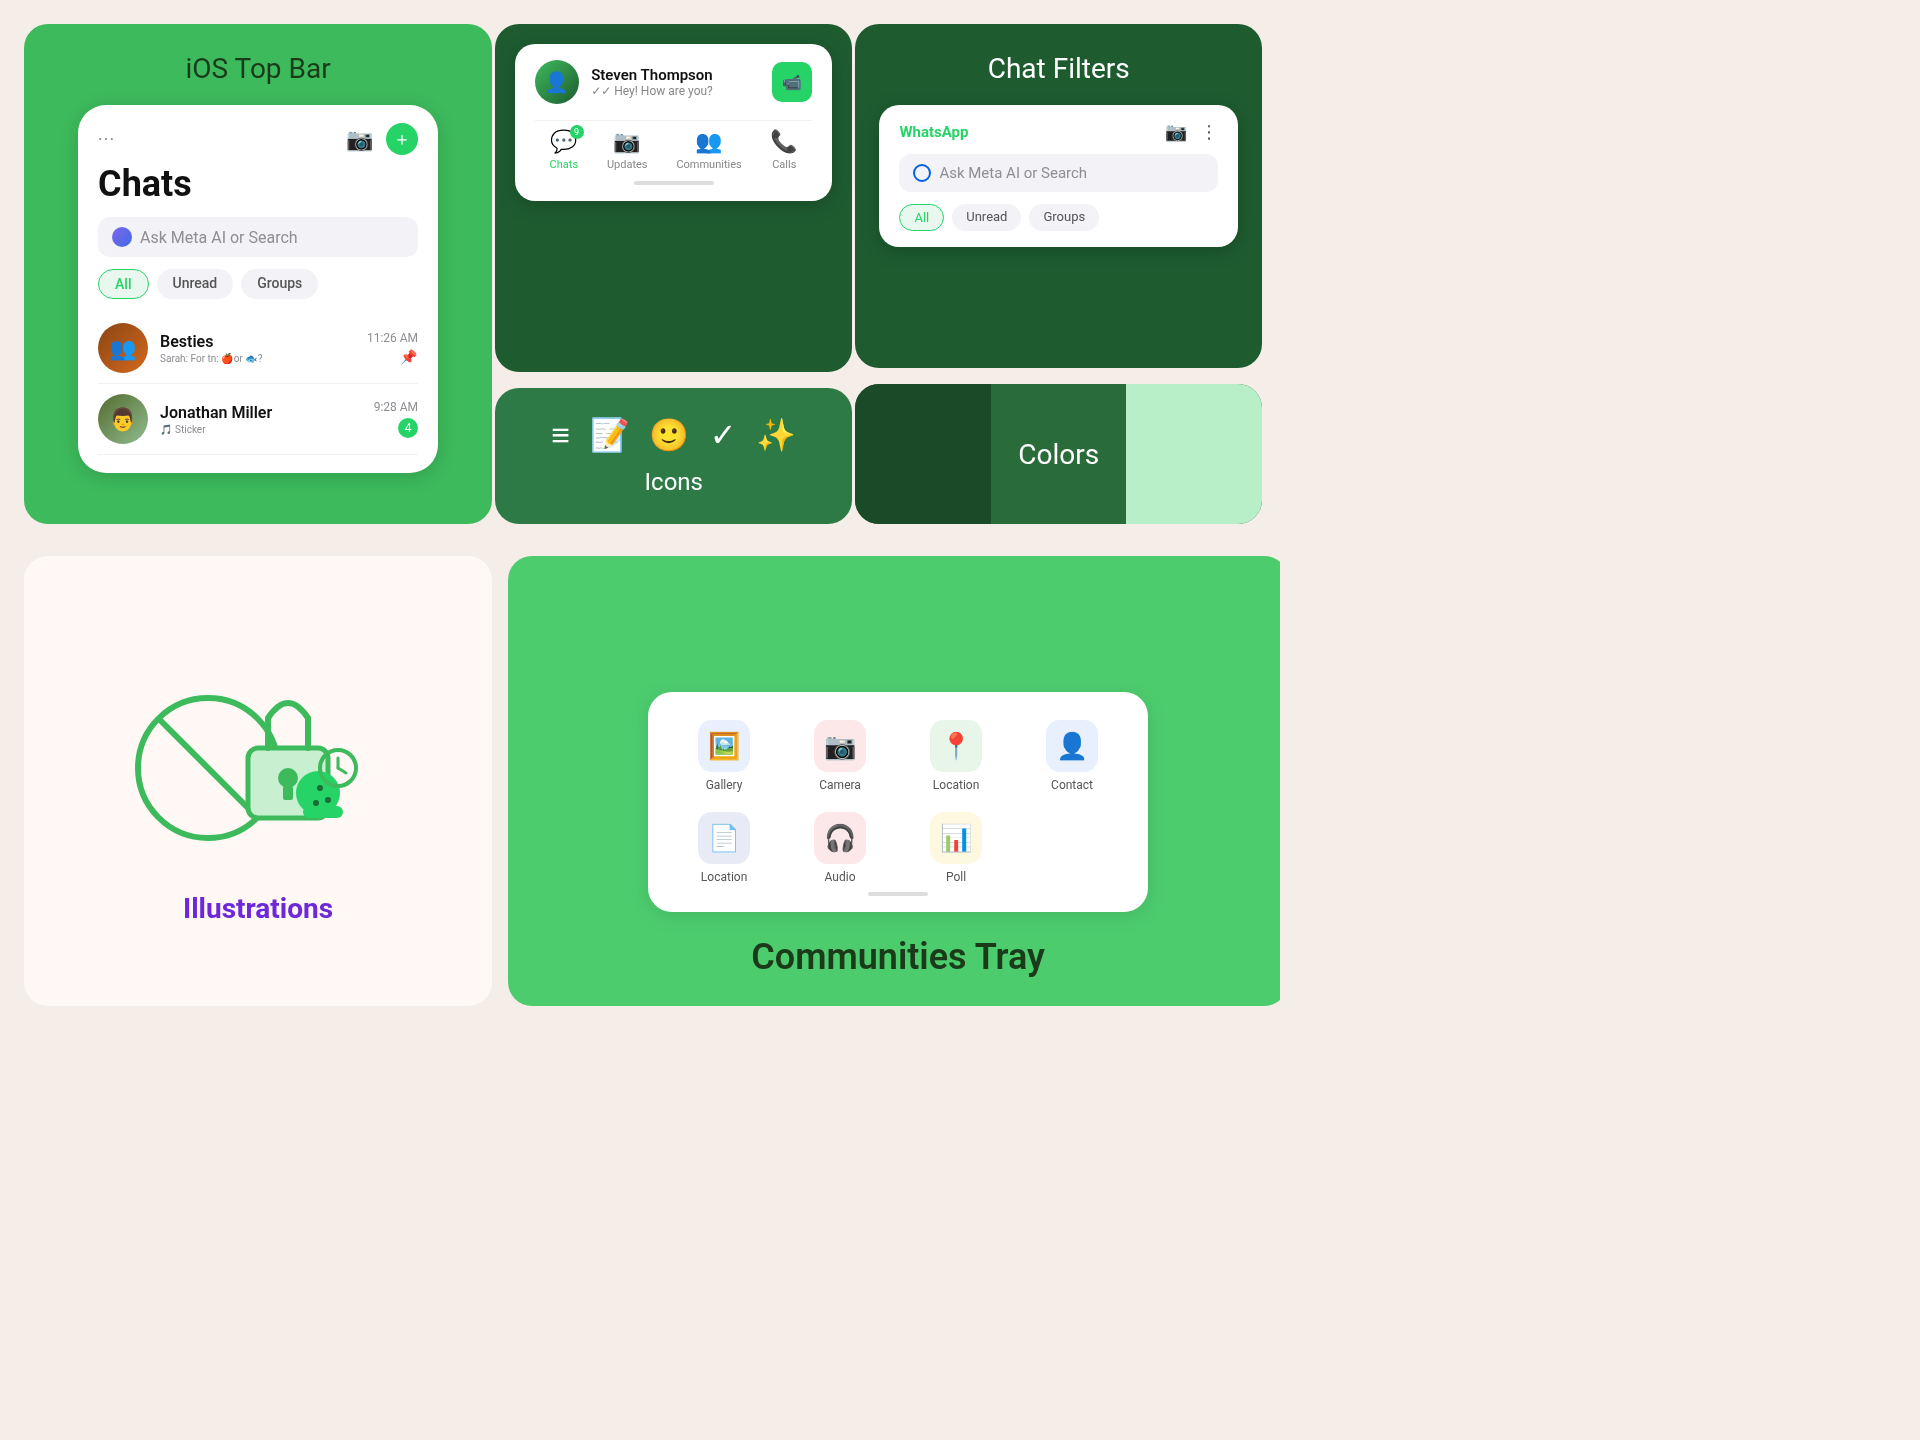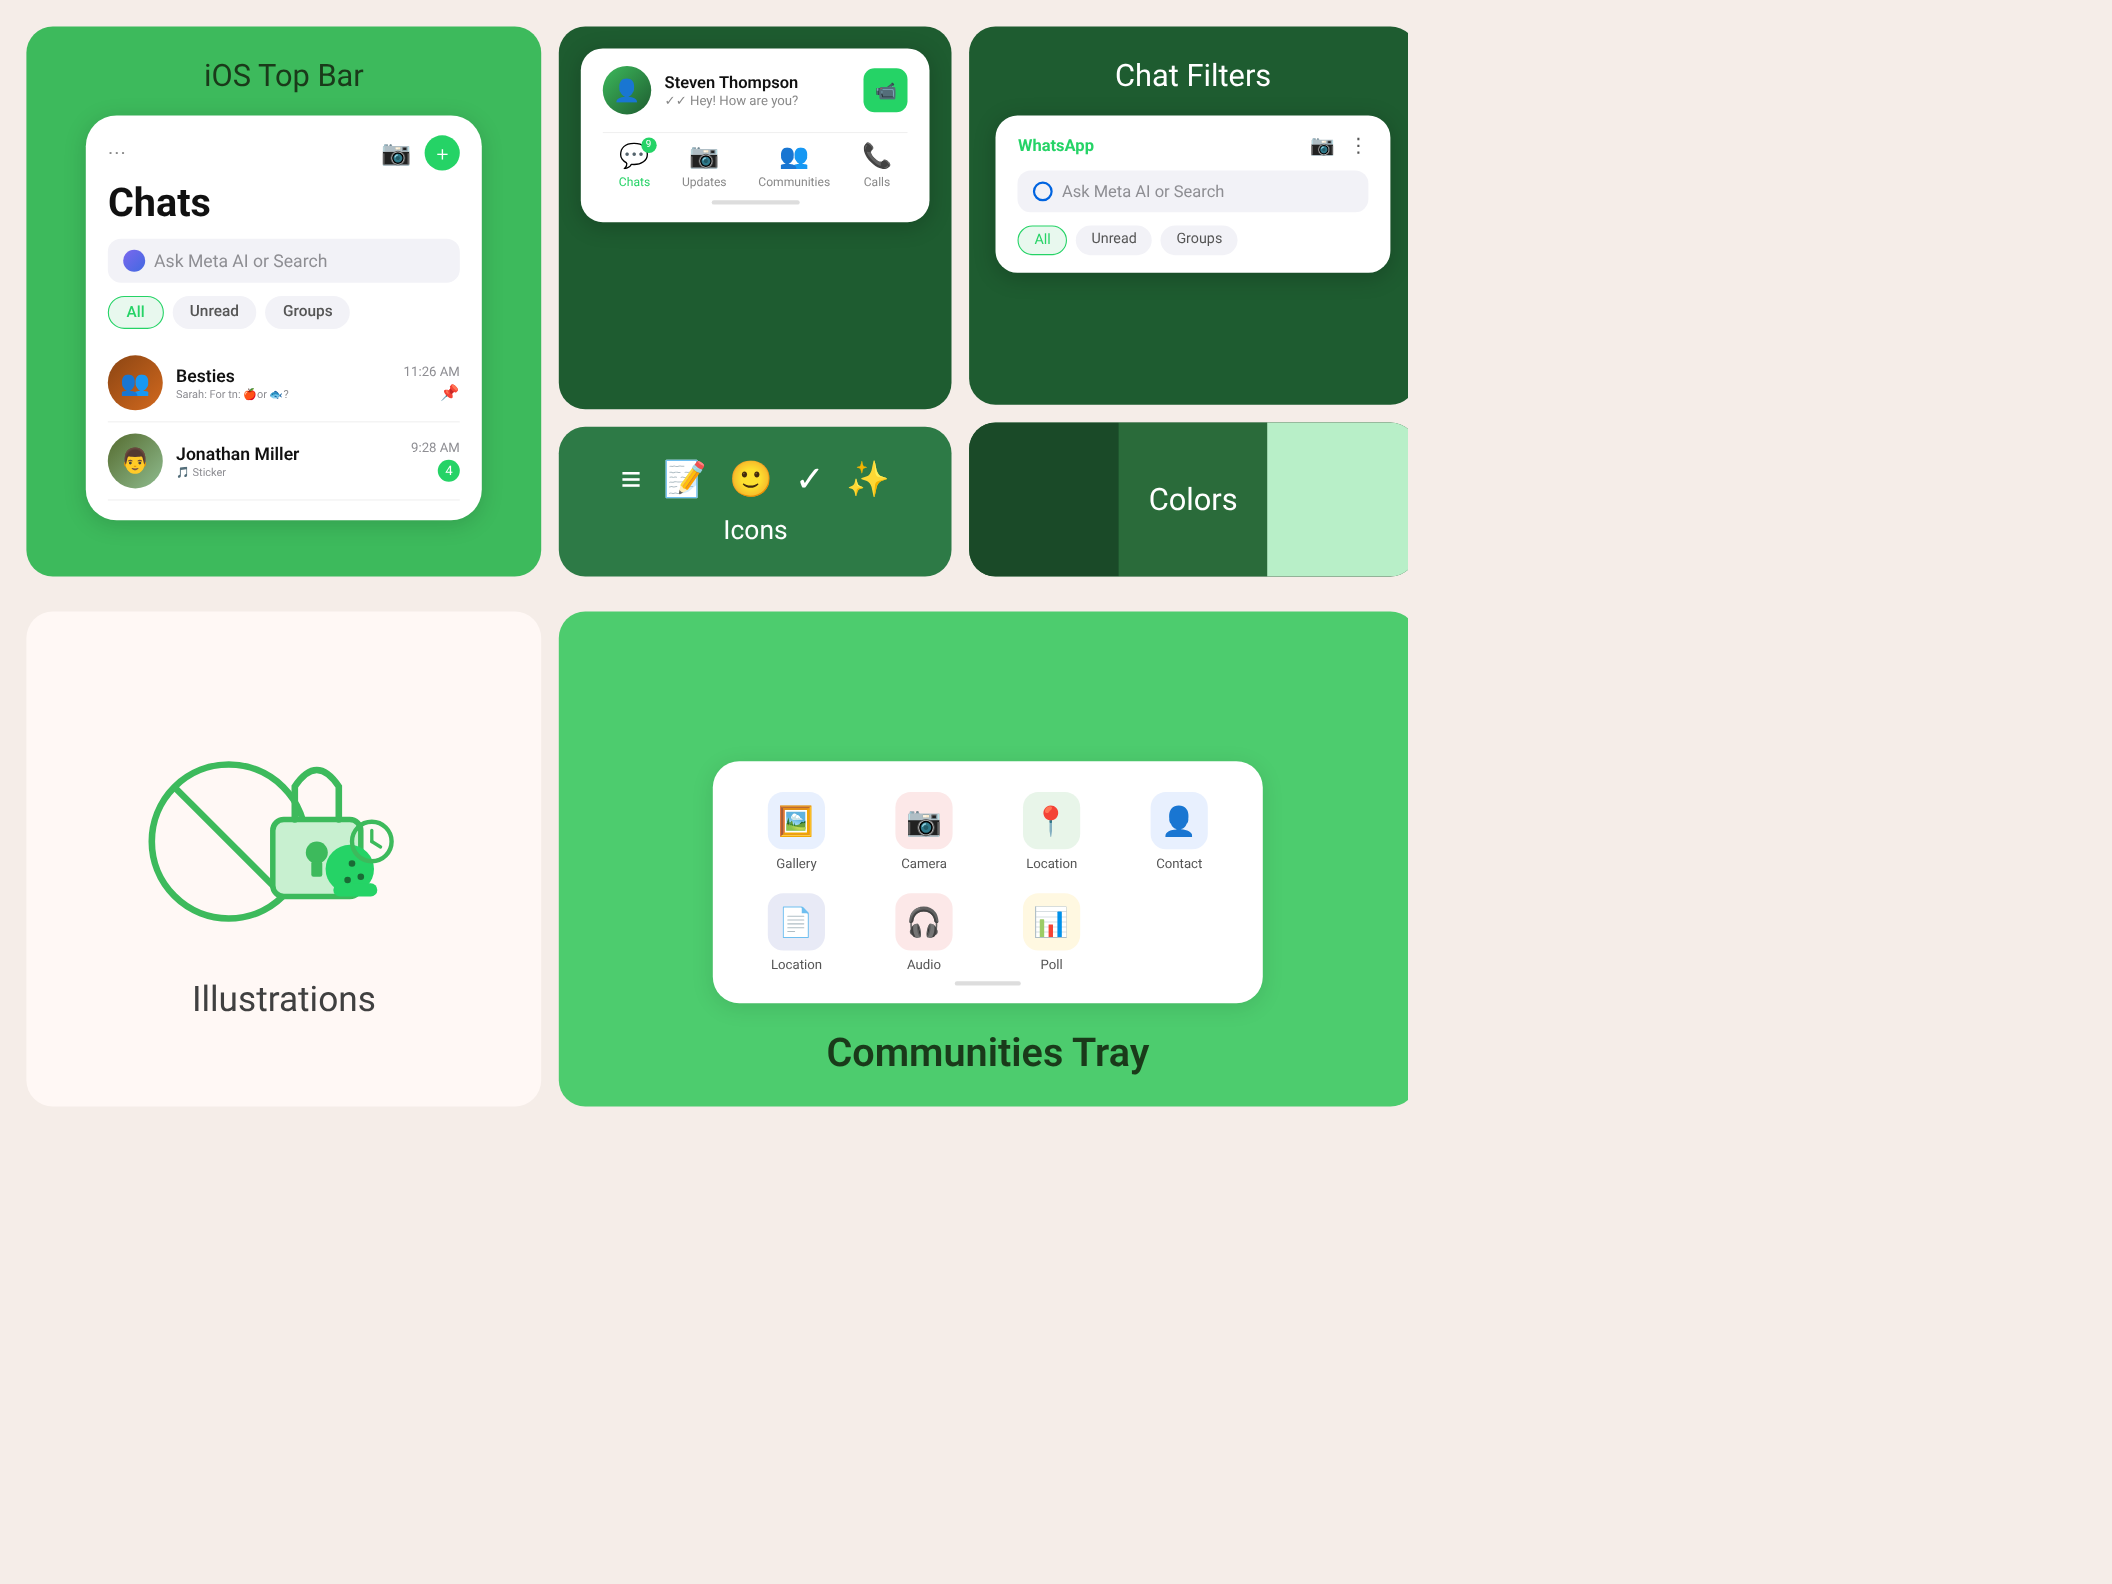--- a/index.html
+++ b/index.html
@@ -347,23 +347,23 @@
       grid-column: 1;
       grid-row: 2;
       padding: 28px;
       display: flex;
       flex-direction: column;
       align-items: center;
       justify-content: center;
       min-height: 450px;
     }
     .illustrations-label {
-      font-size: 32px;
-      font-weight: 400;
-      color: #404040;
+      font-size: 28px;
+      font-weight: 700;
+      color: #6d28d9;
     }
 
     .card-attachment {
       background-color: #4dcc6e;
       grid-column: 2 / span 2;
       grid-row: 2;
       padding: 0 20px 28px;
       display: flex;
       flex-direction: column;
       align-items: center;
@@ -428,21 +428,21 @@
       font-size: 36px;
       font-weight: 600;
       color: #1a3a1a;
     }
   </style>
 </head>
 <body>
 
 <div style="display: flex; flex-direction: column; gap: 16px;">
 
-  <div style="display: grid; grid-template-columns: 38% 29% 33%; gap: 16px;">
+  <div style="display: grid; grid-template-columns: 38% 29% 33%; gap: 3px;">
 
     <div class="card card-ios">
       <div class="card-title">iOS Top Bar</div>
       <div class="phone-mockup">
         <div class="phone-top-bar">
           <span class="dots">···</span>
           <div class="phone-icons">
             <span style="font-size:22px; color:#555;">📷</span>
             <div class="icon-circle">＋</div>
           </div>

